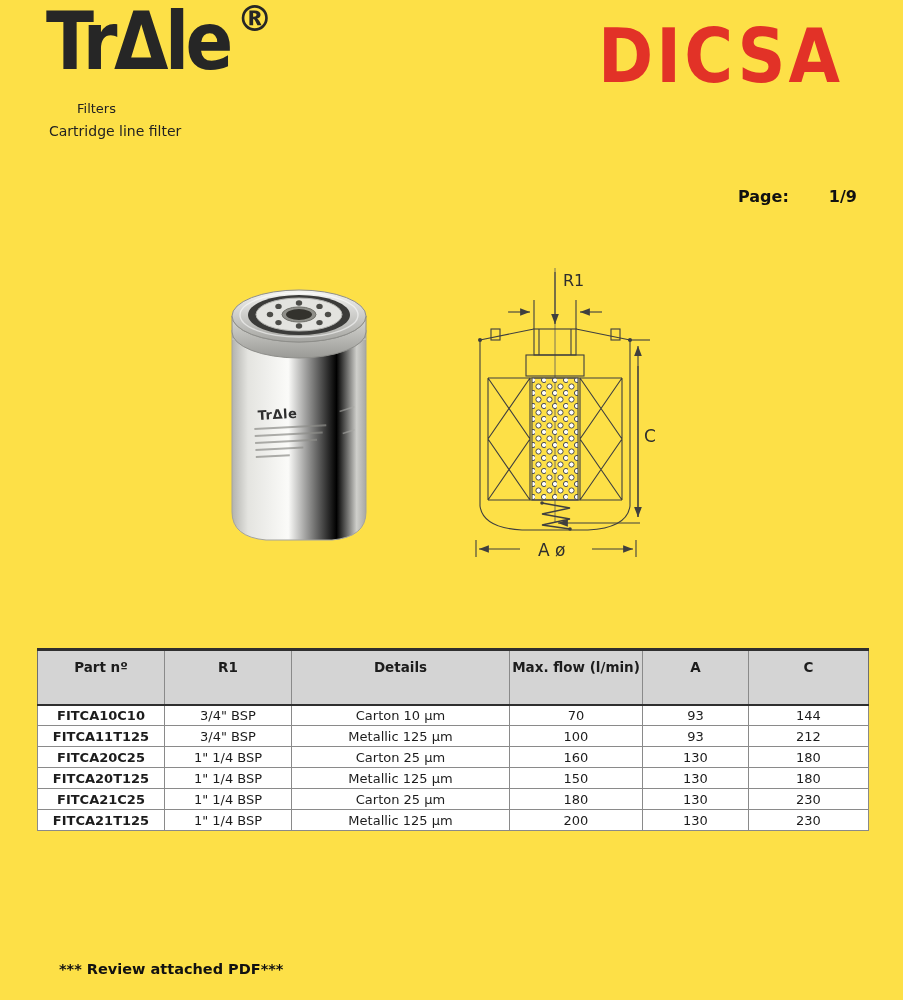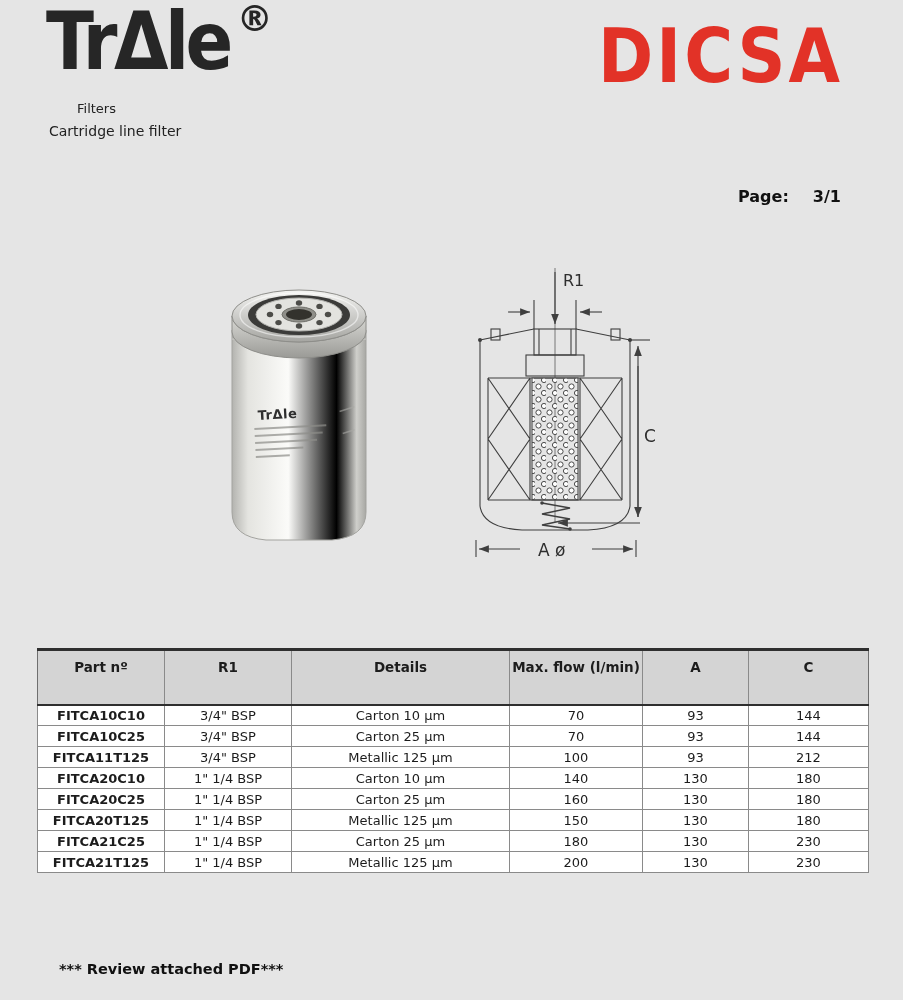--- a/index.html
+++ b/index.html
@@ -1,19 +1,19 @@
 <!DOCTYPE html>
 <html><head>
 <meta charset="utf-8">
 <style>
   * { margin:0; padding:0; box-sizing:border-box; }
   html,body { background:#ffffff; }
   body { font-family:"DejaVu Sans", sans-serif; color:#1c1c1c; }
   .sheet {
-    position:relative; width:903px; height:1000px; background:#e5e5e5;
+    position:relative; width:903px; height:1000px; background:#fde047;
     overflow:hidden; margin:0 auto;
   }
 
   
   .logo {
     position:absolute; left:46px; top:2px; line-height:1; white-space:nowrap;
   }
   .logo-text {
     font-size:80px; font-weight:bold; letter-spacing:-4px; color:#262626;
     display:inline-block; transform:scaleX(0.88); transform-origin:left top;
@@ -23,21 +23,21 @@
     position:relative; top:-38px; left:-18px;
   }
   .sub1 { position:absolute; left:49px; top:101px; font-size:13px; color:#222;margin-left:28px; }
   .sub2 { position:absolute; left:49px; top:123px; font-size:14px; color:#222; }
   .brand {
     position:absolute; left:598px; top:14px; font-size:64px; font-weight:bold;
     letter-spacing:3px; transform:scaleY(1.16) scaleX(1.04); transform-origin:left top;
     white-space:nowrap;
   }
   .page-row {
-    position:absolute; left:738px; top:187px; display:flex; gap:24px;
+    position:absolute; left:738px; top:187px; display:flex; gap:40px;
     font-size:16px; font-weight:bold; color:#111;align-items:flex-end;
   }
 
   
   .photo-svg   { position:absolute; left:224px; top:286px; }
   .diagram-svg { position:absolute; left:458px; top:266px; }
   .diag-line   { stroke:#3f3f3f; stroke-width:1.1; fill:none; }
   .diag-thin   { stroke:#5a5a5a; stroke-width:0.8; fill:none; }
   .diag-text   { font-family:"DejaVu Sans", sans-serif; fill:#2e2e2e; }
 
@@ -74,21 +74,21 @@
 <div class="sheet">
 
   <div class="logo">
     <span class="logo-text">TrΔle</span><span class="logo-reg">®</span>
   </div>
   <div class="sub1">Filters</div>
   <div class="sub2">Cartridge line filter</div>
   <div class="brand" style="color:#e23227;">DICSA</div>
   <div class="page-row">
     <span>Page:</span>
-    <span>3/1</span>
+    <span>1/9</span>
   </div>
 
   <svg class="photo-svg" width="150" height="262" viewBox="0 0 150 262">
     <defs>
       <linearGradient id="bodyGrad" x1="0" y1="0" x2="1" y2="0">
         <stop offset="0" stop-color="#b3b3af"></stop>
         <stop offset="0.12" stop-color="#e4e4e0"></stop>
         <stop offset="0.42" stop-color="#fbfbf9"></stop>
         <stop offset="0.78" stop-color="#ececе8"></stop>
         <stop offset="0.93" stop-color="#cfcfcb"></stop>
@@ -228,44 +228,28 @@
     <tbody>
       <tr>
         <td>FITCA10C10</td>
         <td>3/4" BSP</td>
         <td>Carton 10 µm</td>
         <td>70</td>
         <td>93</td>
         <td>144</td>
       </tr>
       <tr>
-        <td>FITCA10C25</td>
-        <td>3/4" BSP</td>
-        <td>Carton 25 µm</td>
-        <td>70</td>
-        <td>93</td>
-        <td>144</td>
-      </tr>
-      <tr>
         <td>FITCA11T125</td>
         <td>3/4" BSP</td>
         <td>Metallic  125 µm</td>
         <td>100</td>
         <td>93</td>
         <td>212</td>
       </tr>
       <tr>
-        <td>FITCA20C10</td>
-        <td>1" 1/4 BSP</td>
-        <td>Carton 10 µm</td>
-        <td>140</td>
-        <td>130</td>
-        <td>180</td>
-      </tr>
-      <tr>
         <td>FITCA20C25</td>
         <td>1" 1/4 BSP</td>
         <td>Carton 25 µm</td>
         <td>160</td>
         <td>130</td>
         <td>180</td>
       </tr>
       <tr>
         <td>FITCA20T125</td>
         <td>1" 1/4 BSP</td>

